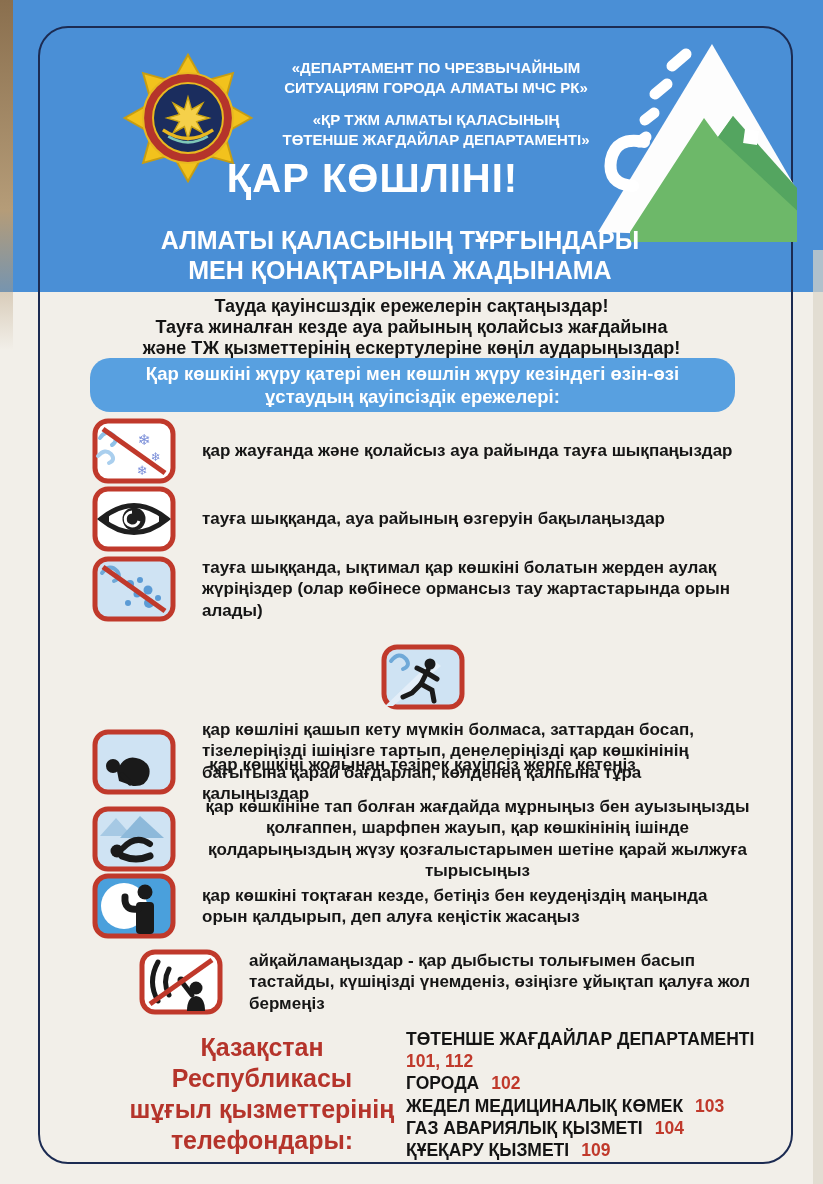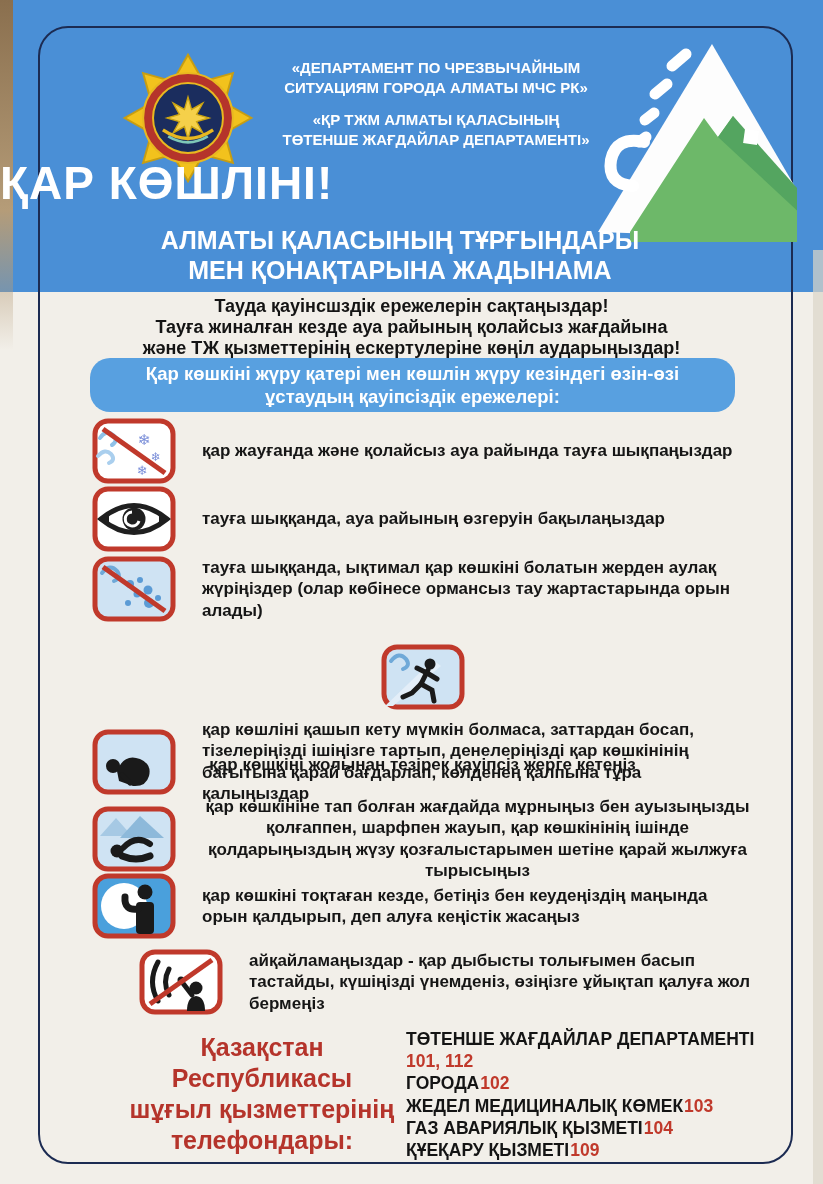--- a/index.html
+++ b/index.html
@@ -13,42 +13,42 @@
     background:linear-gradient(#8a6f4e,#b59c78 60%,rgba(242,239,233,0))}
   .edge-right{position:absolute;right:0;top:250px;width:10px;height:934px;background:#dcd6c8;opacity:.7}
   .poster-border{position:absolute;left:38px;top:26px;width:751px;height:1134px;
     border:2.5px solid var(--navy,#1c2b52);border-radius:30px;pointer-events:none}
 
   .emblem{position:absolute;left:122px;top:52px;width:132px;height:132px}
   .org{position:absolute;left:258px;top:58px;width:356px;text-align:center;color:#fff;
     font-weight:700;font-size:15px;line-height:1.3}
   .org p{margin:0 0 13px 0}
   .mountain{position:absolute;left:592px;top:30px;width:205px;height:222px}
-  .title{position:absolute;left:0;top:156px;width:745px;color:#fff;
-    font-size:46px;font-weight:700;letter-spacing:1px}
+  .title{position:absolute;left:0;top:156px;width:745px;text-align:center;color:#fff;
+    font-size:40px;font-weight:700;letter-spacing:1px}
   .subtitle{position:absolute;left:40px;top:226px;width:720px;text-align:center;color:#fff;
     font-size:25px;font-weight:700;line-height:1.18}
 
   .intro{position:absolute;left:60px;top:296px;width:703px;text-align:center;
     font-size:18px;font-weight:700;line-height:1.17;color:#141414}
   .banner{position:absolute;left:90px;top:358px;width:645px;height:54px;
     background:var(--banner-blue,#58a0e0);border-radius:20px;color:#fff;
     display:flex;flex-direction:column;justify-content:center;text-align:center;
     font-size:18.5px;font-weight:700;line-height:1.25}
 
   .rule-row{position:absolute;left:92px;right:70px;display:flex;align-items:center;gap:26px}
   .rule-icon{flex:0 0 84px;height:66px}
   .rule-icon svg{display:block}
   .rule-text{font-size:17px;font-weight:700;line-height:1.26;color:#161616}
 
   .footer-heading{position:absolute;left:92px;top:1032px;width:340px;text-align:center;
     color:var(--red-text,#b5342b);font-size:25px;font-weight:700;line-height:1.24}
   .services{position:absolute;left:406px;top:1028px;width:376px;
     font-size:17.5px;font-weight:700;line-height:1.27;color:#141414}
-  .svc-num{color:var(--number-red,#c0392b);margin-left:1px}
+  .svc-num{color:var(--number-red,#c0392b);margin-left:12px}
   .svc-num.block{display:block;margin-left:0}
 </style>
 </head>
 <body>
 
 <div class="blue-top"></div>
 <div class="edge-left"></div>
 <div class="edge-right"></div>
 <div class="poster-border"></div>
 

